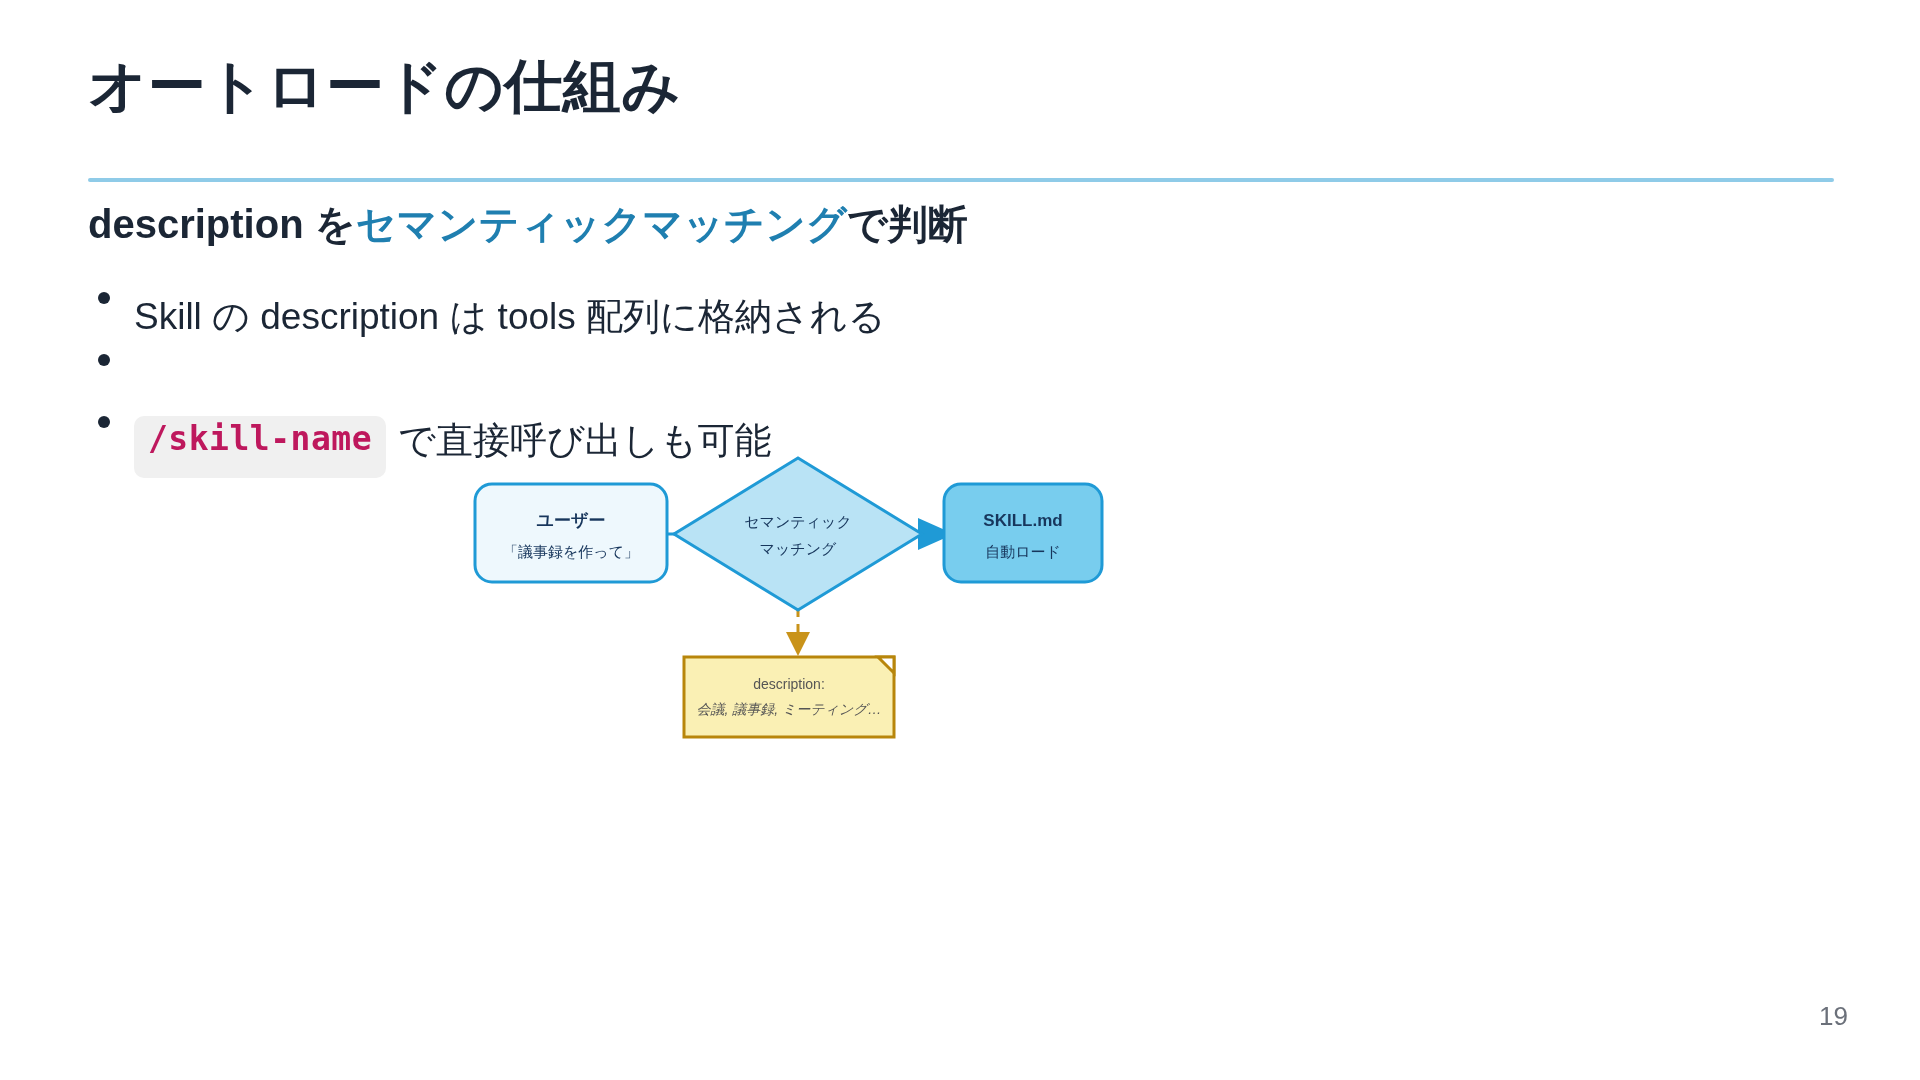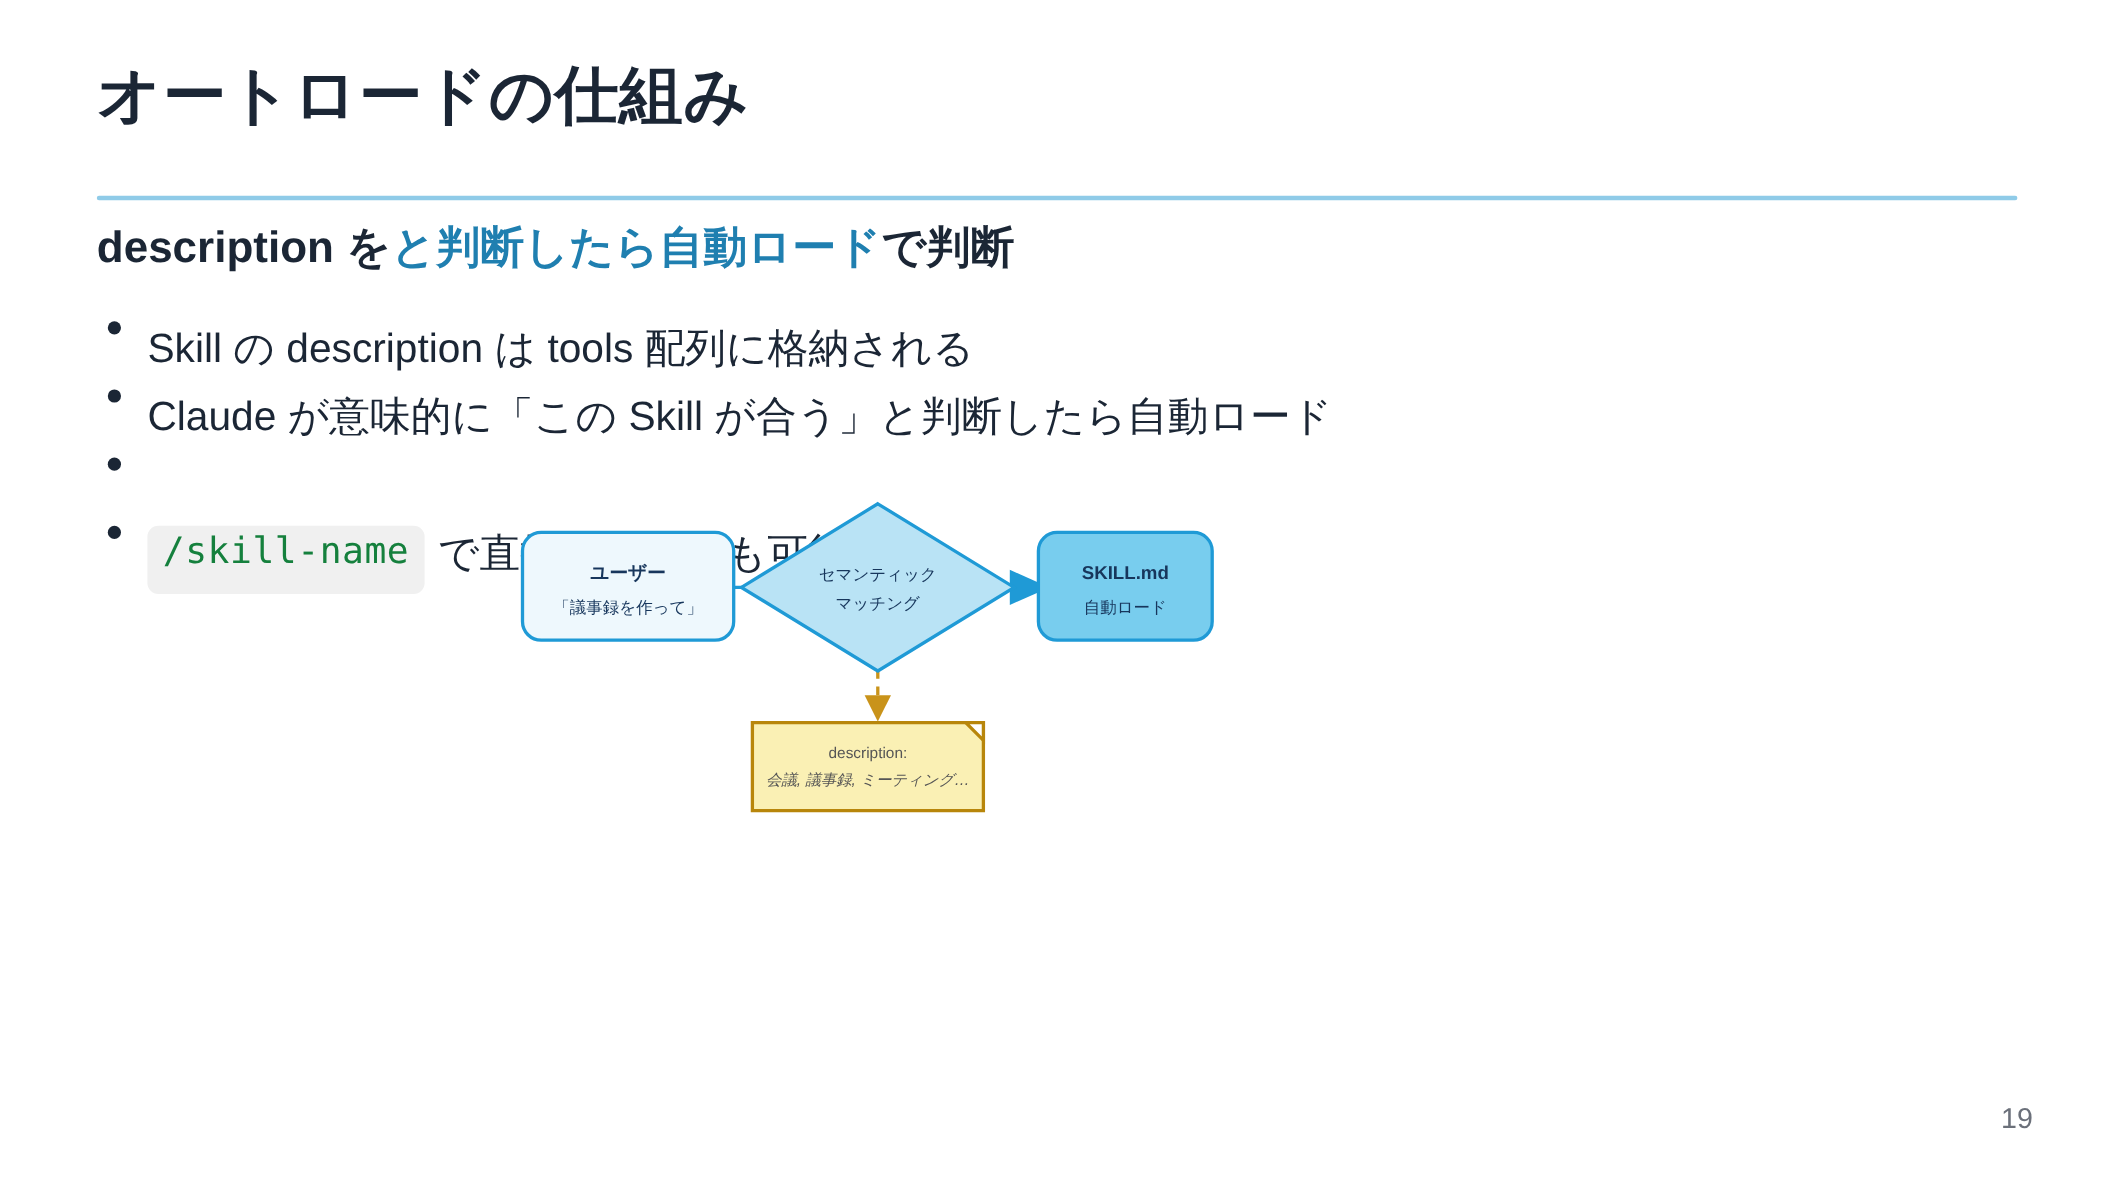--- a/index.html
+++ b/index.html
@@ -65,23 +65,24 @@
     margin-right:24px;
     margin-left:2px;
   }
   .code-chip {
     display:inline-block;
     background:#f0f0f0;
     border-radius:10px;
     padding:3px 14px 5px 14px;
     font-family:"DejaVu Sans Mono","Liberation Mono",monospace;
     font-size:33px;
-    color:#15803d;
+    color:#be185d;
     margin-right:12px;
     letter-spacing:0.5px;
+    font-weight:bold;
   }
 
   
   .diagram {
     position:absolute;
     left:470px; top:452px;
     width:960px; height:470px;
   }
   .diagram svg { display:block; }
 
@@ -119,31 +120,27 @@
 </style>
 </head>
 <body>
 
 <div class="slide">
 
   <div class="title">オートロードの仕組み</div>
   <div class="title-rule"></div>
 
   <div class="subtitle">
-    <span>description を</span><span class="accent">と判断したら自動ロード</span><span>で判断</span>
+    <span>description を</span><span class="accent">セマンティックマッチング</span><span>で判断</span>
   </div>
 
   <div class="bullets">
     <div class="bullet-row">
       <span class="bullet-dot"></span>
       <span>Skill の description は tools 配列に格納される</span>
-    </div>
-    <div class="bullet-row">
-      <span class="bullet-dot"></span>
-      <span>Claude が意味的に「この Skill が合う」と判断したら自動ロード</span>
     </div>
     <div class="bullet-row">
       <span class="bullet-dot"></span>
     </div>
     <div class="bullet-row">
       <span class="bullet-dot"></span>
       <span class="code-chip">/skill-name</span>
       <span>で直接呼び出しも可能</span>
     </div>
   </div>

